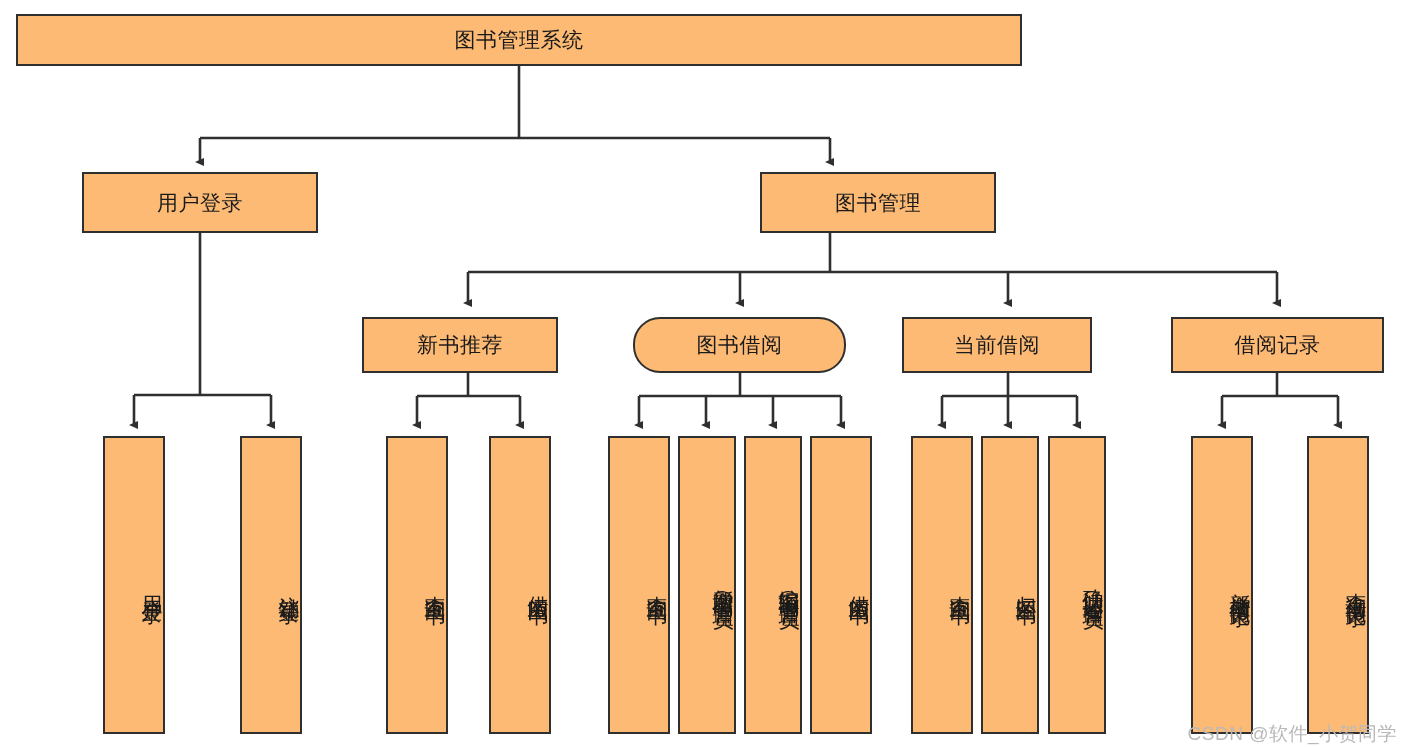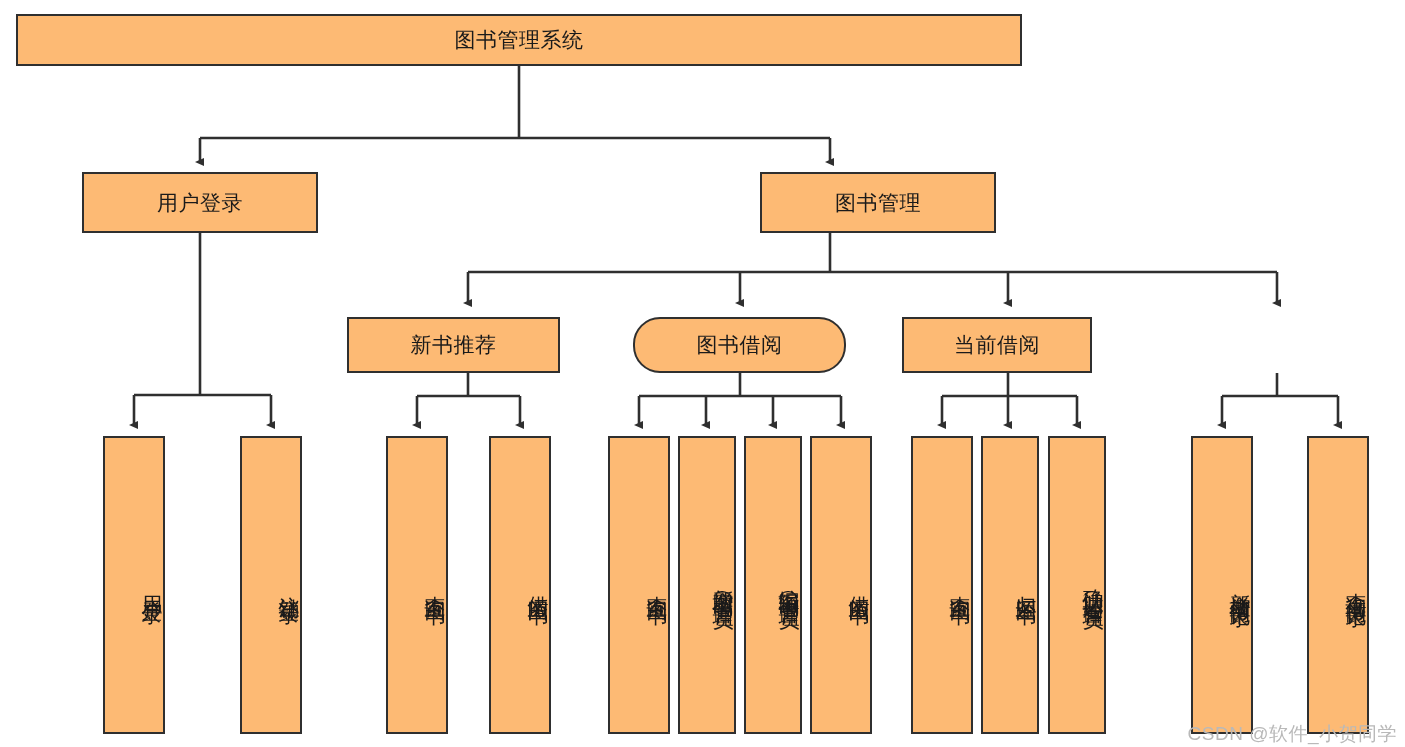--- a/index.html
+++ b/index.html
@@ -112,32 +112,35 @@
   </div>
 
   <div class="node h" style="left:82px;top:172px;width:236px;height:61px;">
     <span>用户登录</span>
   </div>
 
   <div class="node h" style="left:712px;top:172px;width:236px;height:61px;margin-left:48px;">
     <span>图书管理</span>
   </div>
 
-  <div class="node h" style="left:347px;top:317px;width:213px;height:56px;">
+  <div class="node h" style="left:362px;top:317px;width:196px;height:56px;">
     <span>新书推荐</span>
   </div>
 
   <div class="node h" style="left:633px;top:317px;width:213px;height:56px;border-radius:27px;">
     <span>图书借阅</span>
   </div>
 
   <div class="node h" style="left:902px;top:317px;width:190px;height:56px;">
     <span>当前借阅</span>
   </div>
 
+  <div class="node h" style="left:1171px;top:317px;width:213px;height:56px;">
+    <span>借阅记录</span>
+  </div>
 
   <div class="node v" style="left:103px;top:436px;width:62px;height:298px;">
     <span class="vtext">用户登录</span>
   </div>
 
   <div class="node v" style="left:240px;top:436px;width:62px;height:298px;">
     <span class="vtext">注销登录</span>
   </div>
 
   <div class="node v" style="left:386px;top:436px;width:62px;height:298px;">

